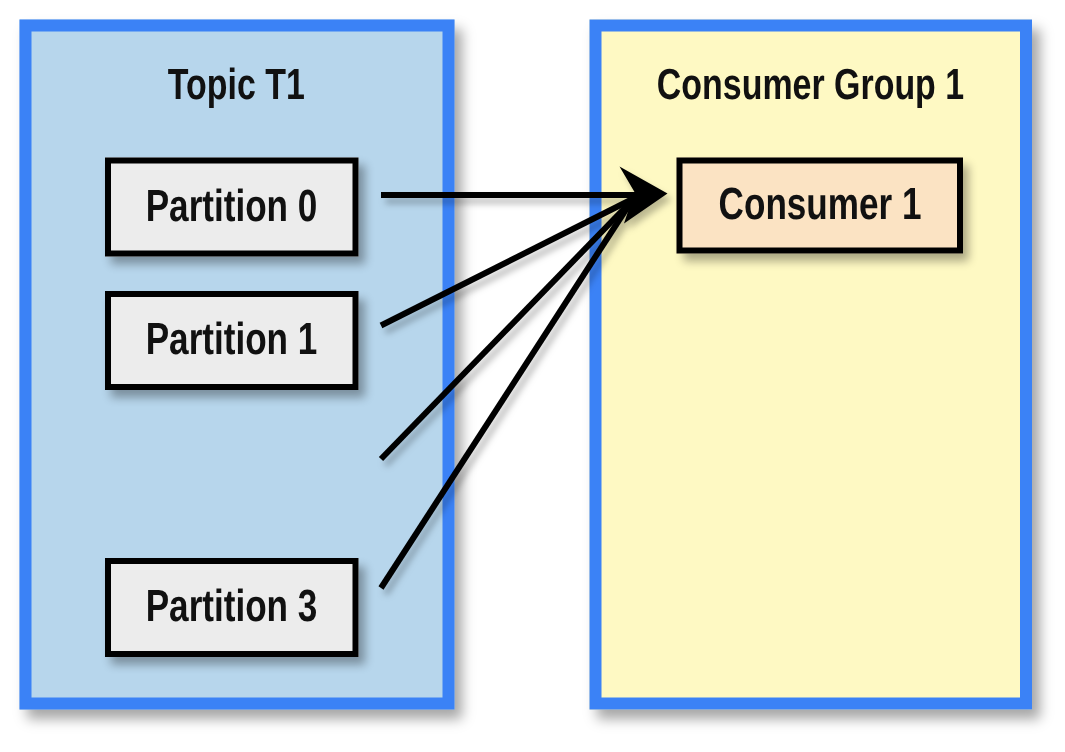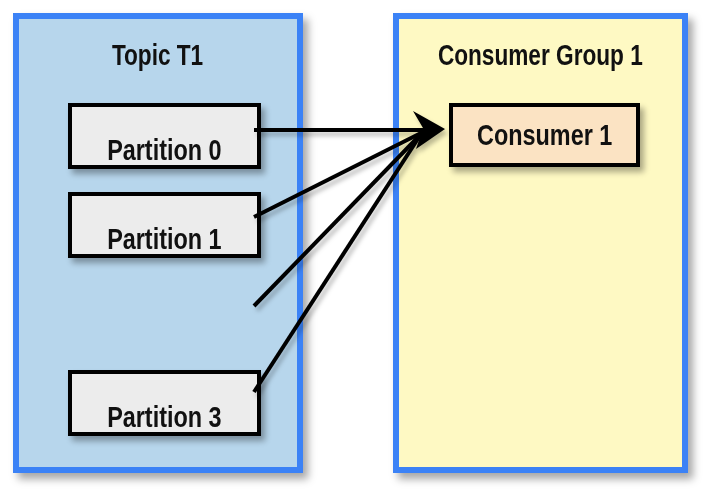--- a/index.html
+++ b/index.html
@@ -12,21 +12,21 @@
     position: relative;
     width: 710px;
     height: 501px;
     background: #ffffff;
     overflow: hidden;
   }
   .big-box {
     position: absolute;
     top: 13px;
     height: 460px;
-    border: 6px solid #3b82f6;
+    border: 8px solid #3b82f6;
     box-shadow: 5px 6px 8px rgba(0,0,0,0.35);
   }
   .topic-box {
     left: 13px;
     width: 290px;
     background: #b7d6ec;
   }
   .group-box {
     left: 393px;
     width: 295px;
@@ -49,24 +49,23 @@
     box-shadow: 4px 5px 6px rgba(0,0,0,0.33);
     display: flex;
     align-items: center;
     justify-content: center;
     font-size: 30px;
     font-weight: 700;
     line-height: 1;
   }
   .partition {
     left: 49px;
-    width: 193px;
+    width: 169px;
     height: 66px;
     background: #ececec;
-    align-items: flex-end;
   }
   .p0 { top: 84px; }
   .p1 { top: 173px; }
   .p2 { top: 262px; }
   .p3 { top: 351px; }
   .consumer {
     left: 50px;
     top: 84px;
     width: 191px;
     height: 64px;

